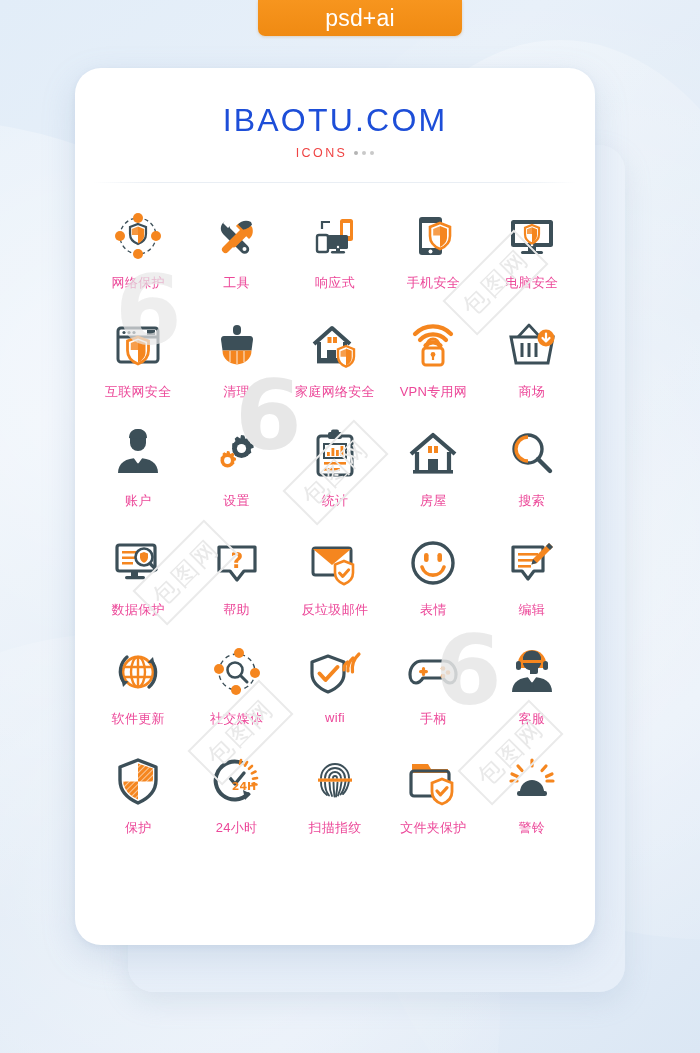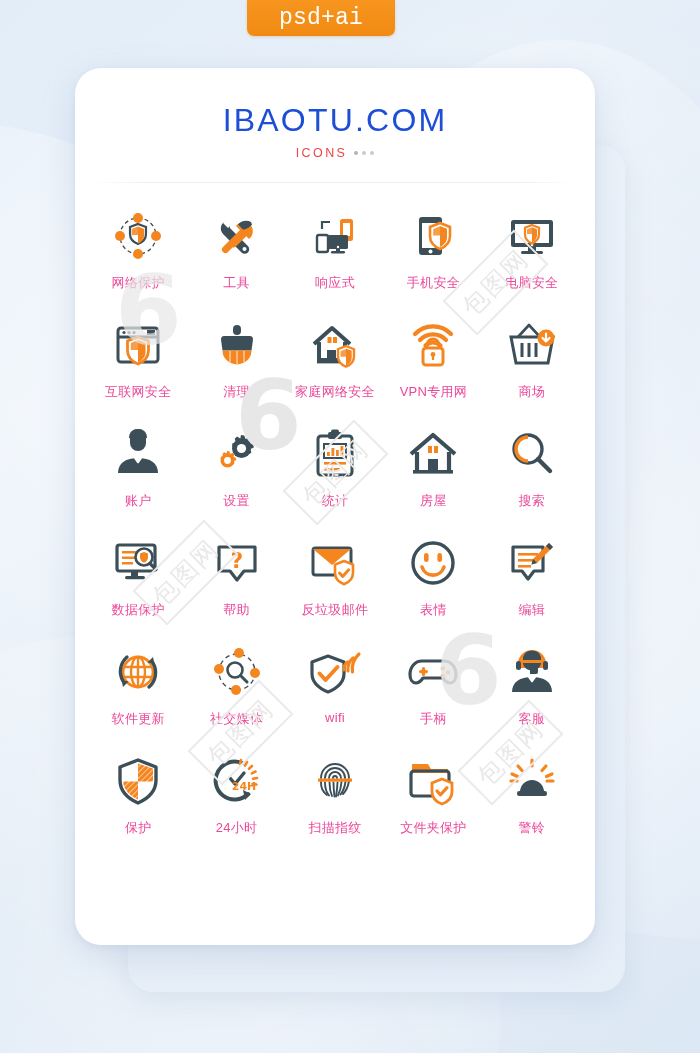--- a/index.html
+++ b/index.html
@@ -32,27 +32,26 @@
   .sw4 {
     position:absolute; width: 520px; height: 1100px;
     right: -120px; top: 40px;
     border-radius: 50% 50% 50% 50% / 40% 40% 60% 60%;
     background: linear-gradient(120deg, rgba(255,255,255,.40), rgba(255,255,255,0) 70%);
     pointer-events:none;
   }
 
   
   .tag {
-    position: absolute; left: 247px; top: 0; width: 148px; height: 36px;
+    position: absolute; left: 258px; top: 0; width: 204px; height: 36px;
     background: linear-gradient(180deg, #f7951e 0%, #f08a12 100%);
     border-radius: 0 0 7px 7px;
     color: #fff; font-size: 23px; line-height: 36px; text-align: center;
     letter-spacing: .2px; font-weight: 400;
     box-shadow: 0 1px 3px rgba(180,110,20,.25);
-    font-family: Liberation Mono, monospace;
   }
 
   
   .card-back {
     position: absolute; left: 128px; top: 145px; width: 497px; height: 847px;
     background: linear-gradient(160deg, #edf3fa 0%, #e6eef8 100%);
     border-radius: 26px;
     box-shadow: 0 10px 28px rgba(140,165,195,.20);
   }
 

